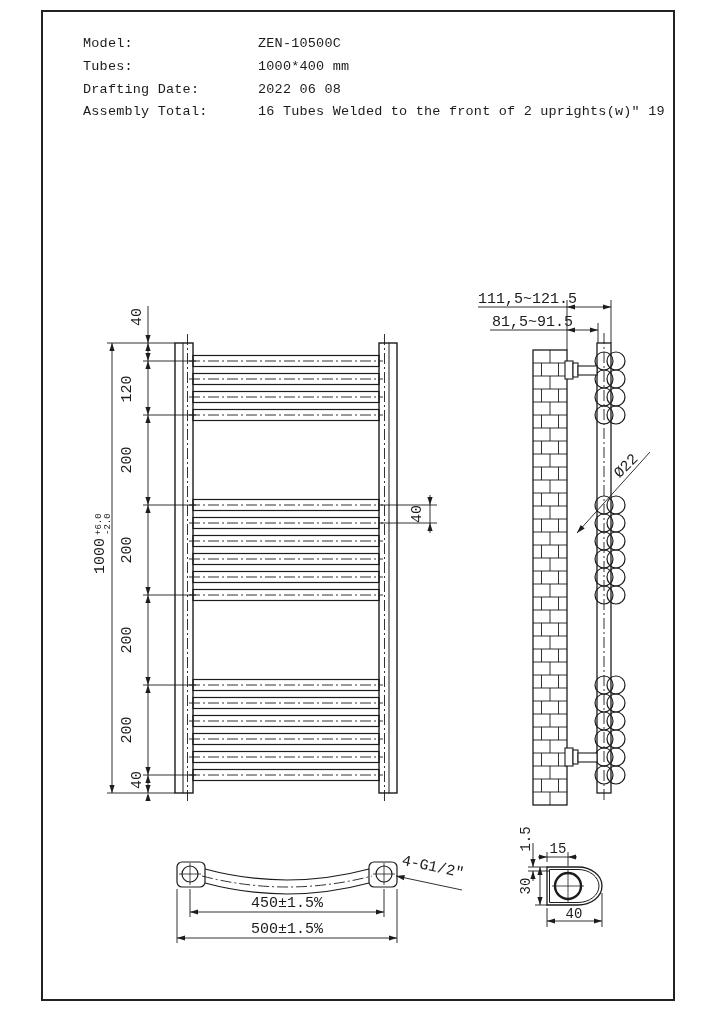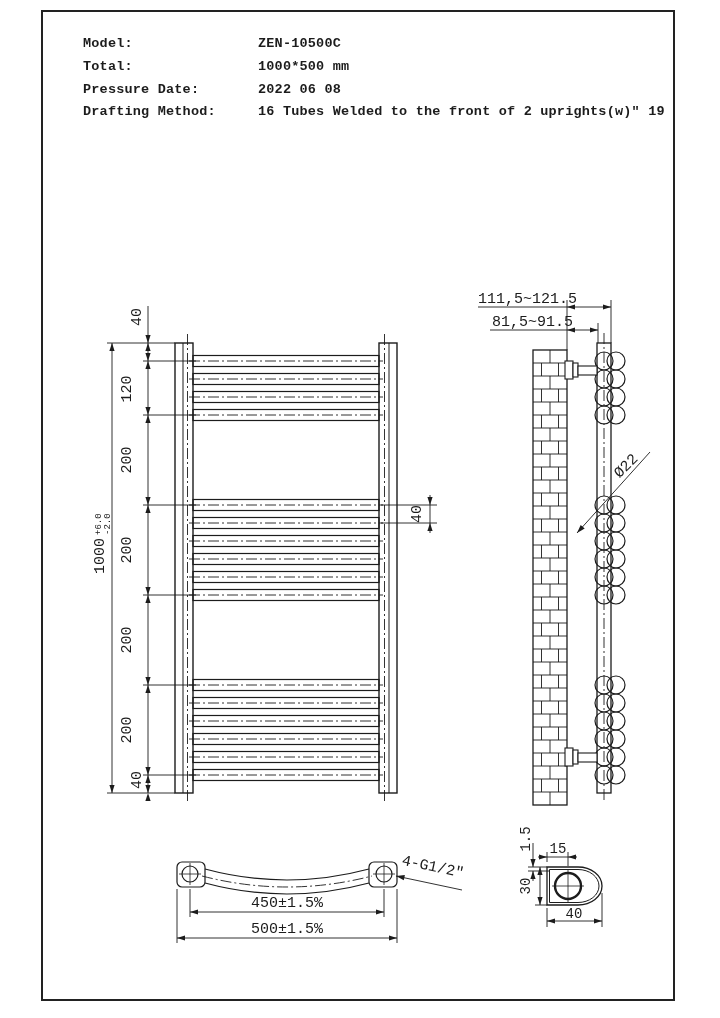--- a/index.html
+++ b/index.html
@@ -7,21 +7,21 @@
     width:720px;height:1018px;position:relative;background:#ffffff;
     font-family:"Liberation Mono","DejaVu Sans Mono",monospace;
     color:#1c1c1c;overflow:hidden;
   }
   .frame{
     position:absolute;left:41px;top:10px;width:634px;height:991px;
     border:2px solid #222;box-sizing:border-box;
   }
   .specs{
     position:absolute;left:83px;top:33px;width:580px;
-    font-size:13.5px;letter-spacing:0.2px;line-height:22.8px;font-weight:bold;
+    font-size:13.5px;letter-spacing:0.2px;line-height:22.8px;
   }
   .spec-row{white-space:nowrap;}
   .spec-label{display:inline-block;width:175px;}
   .spec-cont{margin-left:-3px;white-space:nowrap;}
   svg text{
     font-family:"Liberation Mono","DejaVu Sans Mono",monospace;
     fill:#1c1c1c;
   }
   .dim{font-size:15px;}
   .dim-s{font-size:14px;}
@@ -30,27 +30,27 @@
 </head>
 <body>
 
 <div class="frame"></div>
 
 <div class="specs">
   <div class="spec-row">
     <span class="spec-label">Model:</span><span>ZEN-10500C</span>
   </div>
   <div class="spec-row">
-    <span class="spec-label">Total:</span><span>1000*500 mm</span>
+    <span class="spec-label">Tubes:</span><span>1000*400 mm</span>
   </div>
   <div class="spec-row">
-    <span class="spec-label">Pressure Date:</span><span>2022 06 08</span>
+    <span class="spec-label">Drafting Date:</span><span>2022 06 08</span>
   </div>
   <div class="spec-row">
-    <span class="spec-label">Drafting Method:</span><span>16 Tubes Welded to the front of 2 uprights(w)″  19</span>
+    <span class="spec-label">Assembly Total:</span><span>16 Tubes Welded to the front of 2 uprights(w)″  19</span>
   </div>
 </div>
 
 <svg width="720" height="1018" viewBox="0 0 720 1018" style="position:absolute;left:0;top:0">
 
   <g stroke="#1c1c1c" fill="none">
 
     <g>
       <rect x="175" y="343" width="18" height="450" stroke-width="1.4"></rect>
       <line x1="183" y1="343" x2="183" y2="793" stroke-width="1"></line>

